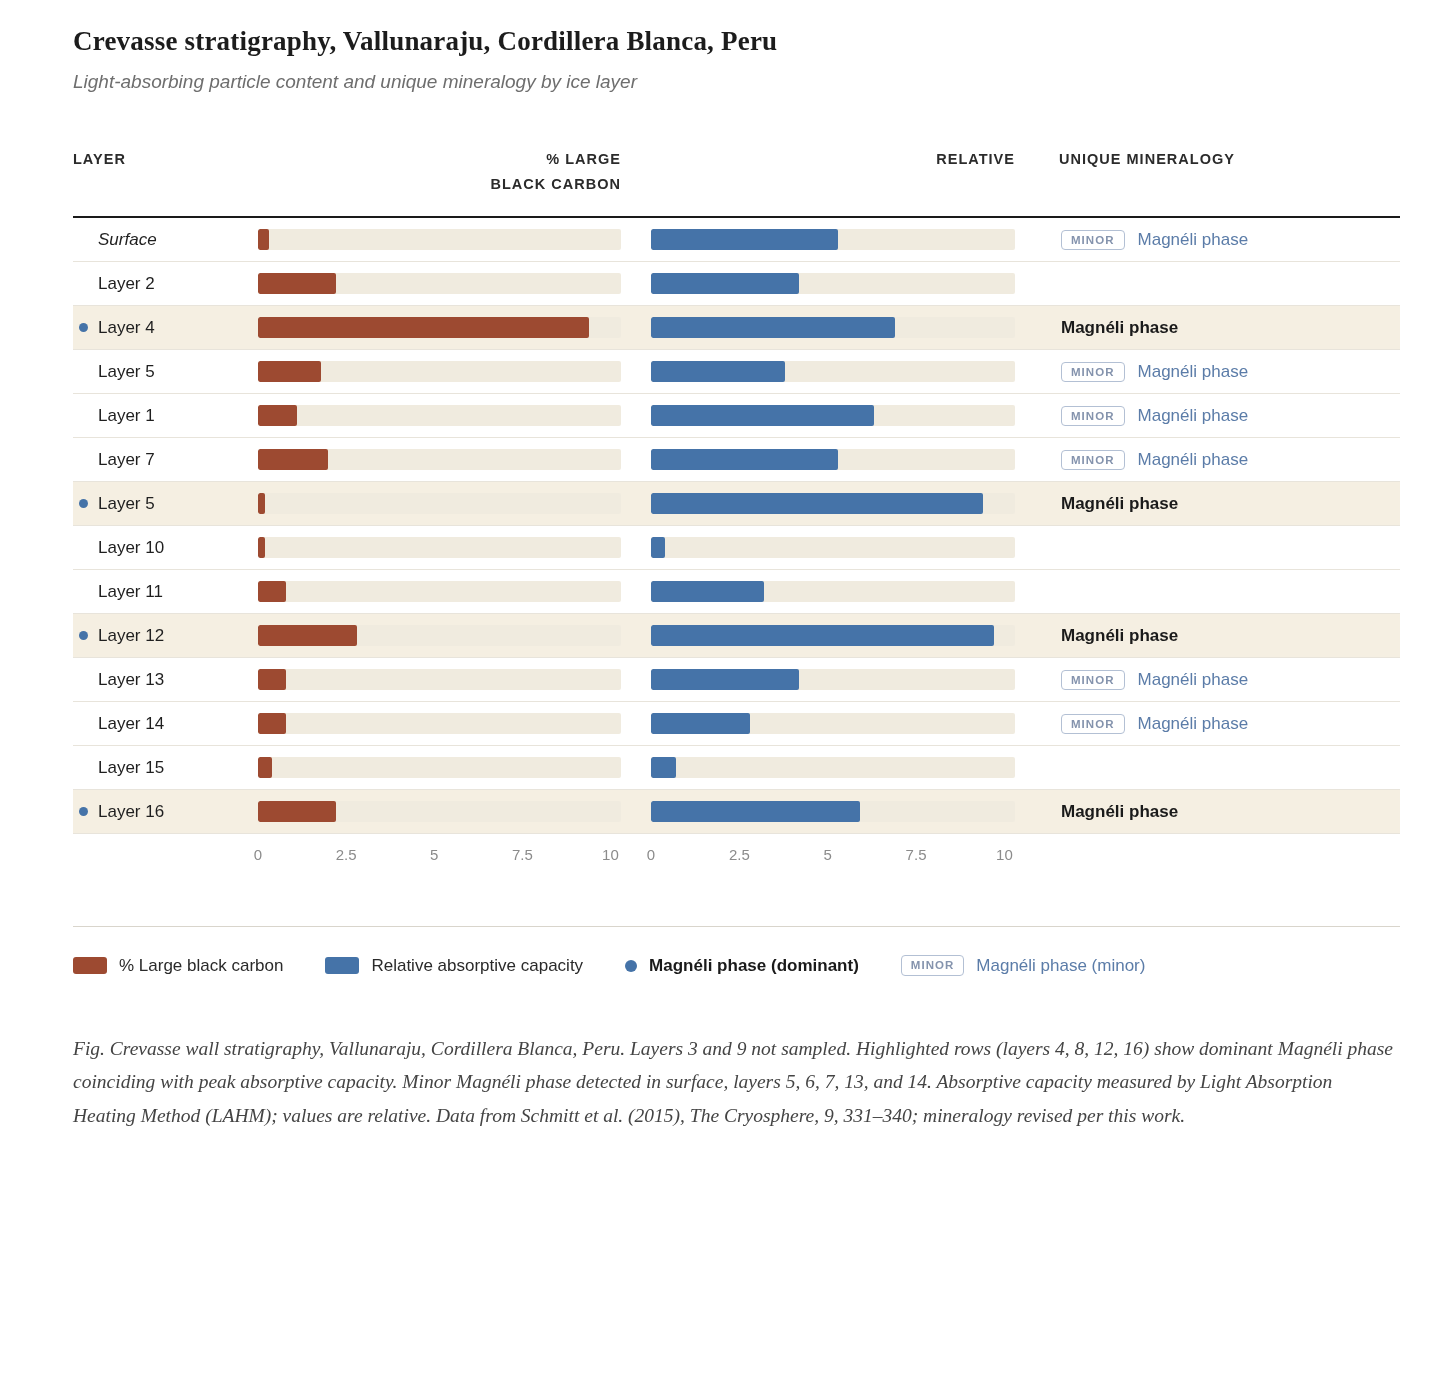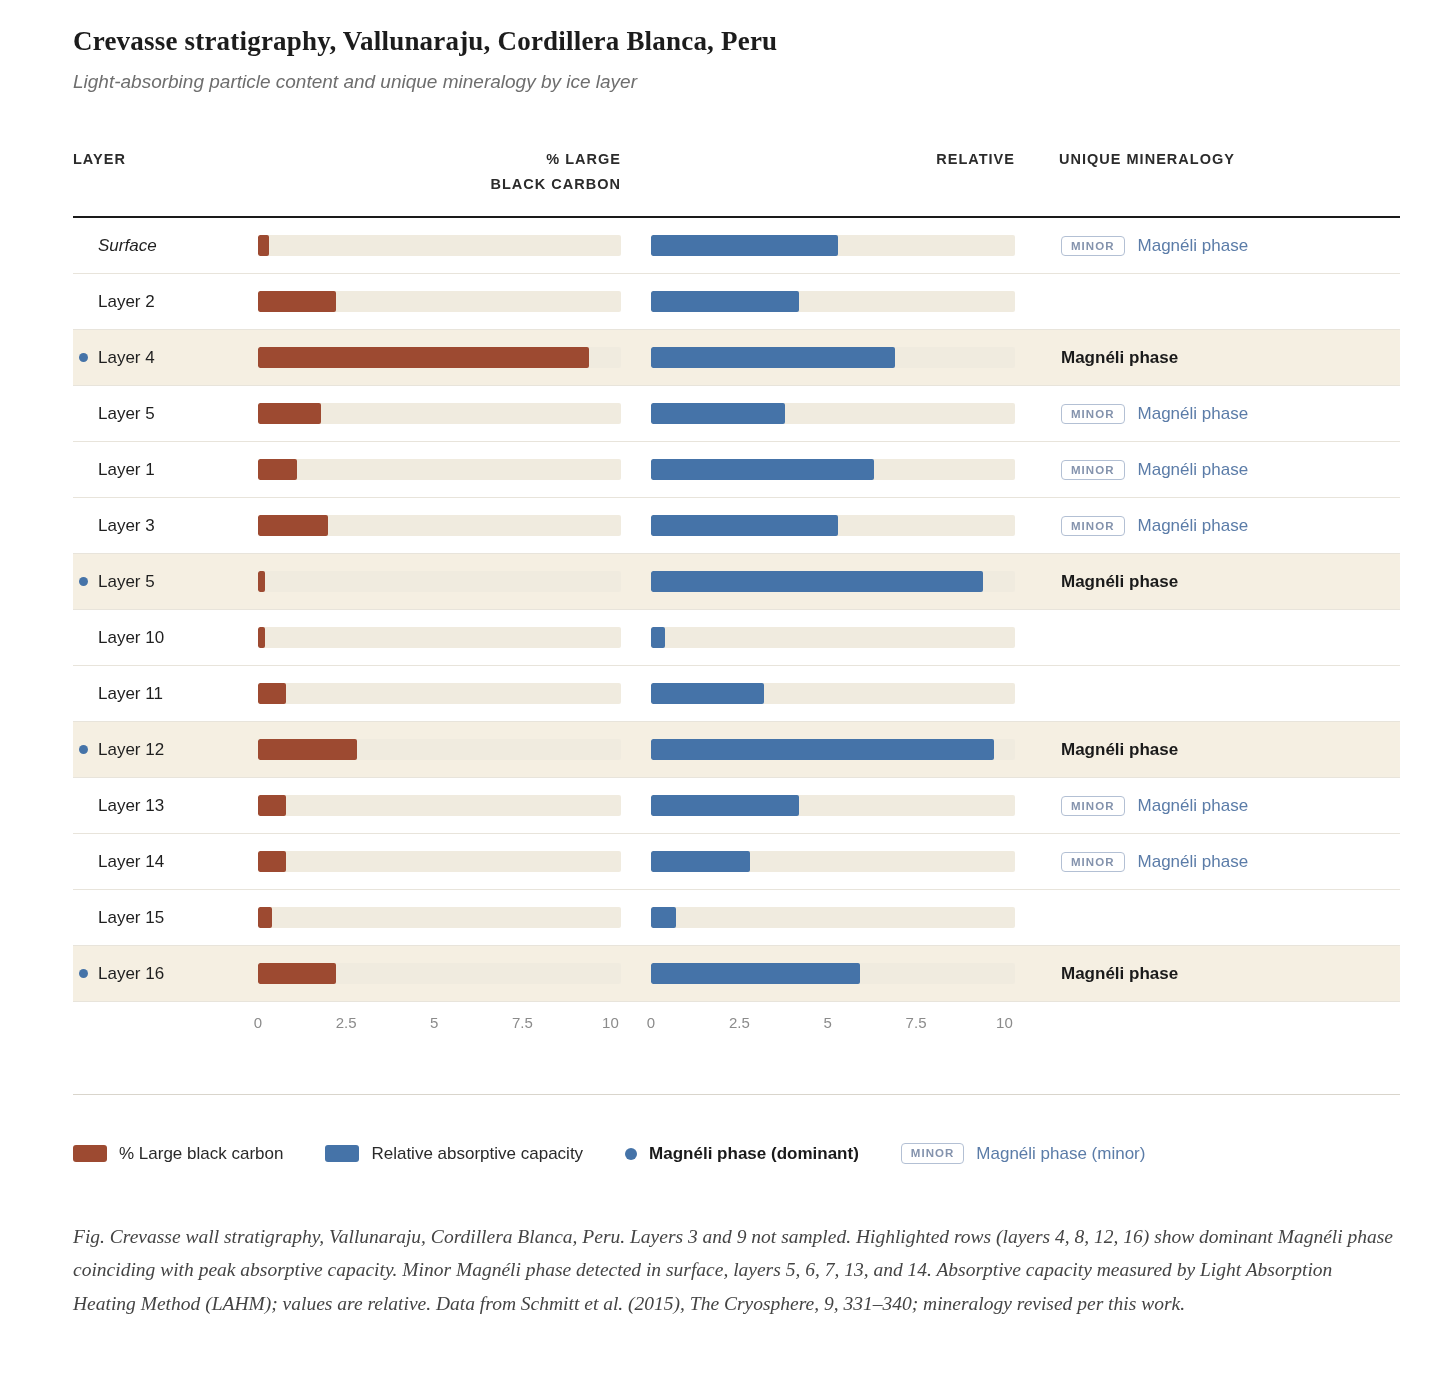--- a/index.html
+++ b/index.html
@@ -44,21 +44,21 @@
     font-weight: 700;
     text-transform: uppercase;
     letter-spacing: 0.07em;
     color: #2b2b2b;
     line-height: 1.7;
   }
   .col-head.center { text-align: right; }
 
   
   .row {
-    height: 56px;
+    height: 44px;
     border-bottom: 1px solid #e8e4db;
   }
   .row.highlight { background: #f5efe2; }
 
   .label-cell {
     display: flex;
     align-items: center;
     padding-left: 6px;
   }
   .dot {
@@ -122,21 +122,21 @@
     white-space: nowrap;
   }
 
   
   .legend-sep {
     border: none;
     border-top: 1px solid #d9d5cc;
     margin-top: 40px;
   }
   .legend {
-    margin-top: 48px;
+    margin-top: 28px;
     display: flex;
     align-items: center;
     gap: 42px;
   }
   .legend-item { display: flex; align-items: center; gap: 12px; }
   .swatch { width: 34px; height: 17px; border-radius: 3px; }
   .swatch-bc { background: #9d4a31; }
   .swatch-ac { background: #4573a8; }
   .legend-dot { width: 12px; height: 12px; border-radius: 50%; background: #4573a8; }
   .legend-text { font-size: 17px; color: #2a2a2a; }
@@ -272,21 +272,21 @@
       <span class="mineral-minor" style="display:flex;align-items:center;gap:13px;">
         <span class="badge">Minor</span>
         <span class="phase-minor phase">Magnéli phase</span>
       </span>
 
     </div>
   </div>
       <div class="grid row">
     <div class="label-cell">
       <span class="dot" style="visibility: hidden;"></span>
-      <span class="row-label-text">Layer 3</span>
+      <span class="row-label-text">Layer 7</span>
     </div>
     <div class="track">
       <div class="bar bar-bc" style="width: 19.4175%;"></div>
     </div>
     <div></div>
     <div class="track">
       <div class="bar bar-ac" style="width: 51.4563%;"></div>
     </div>
     <div></div>
     <div class="mineral-cell">

